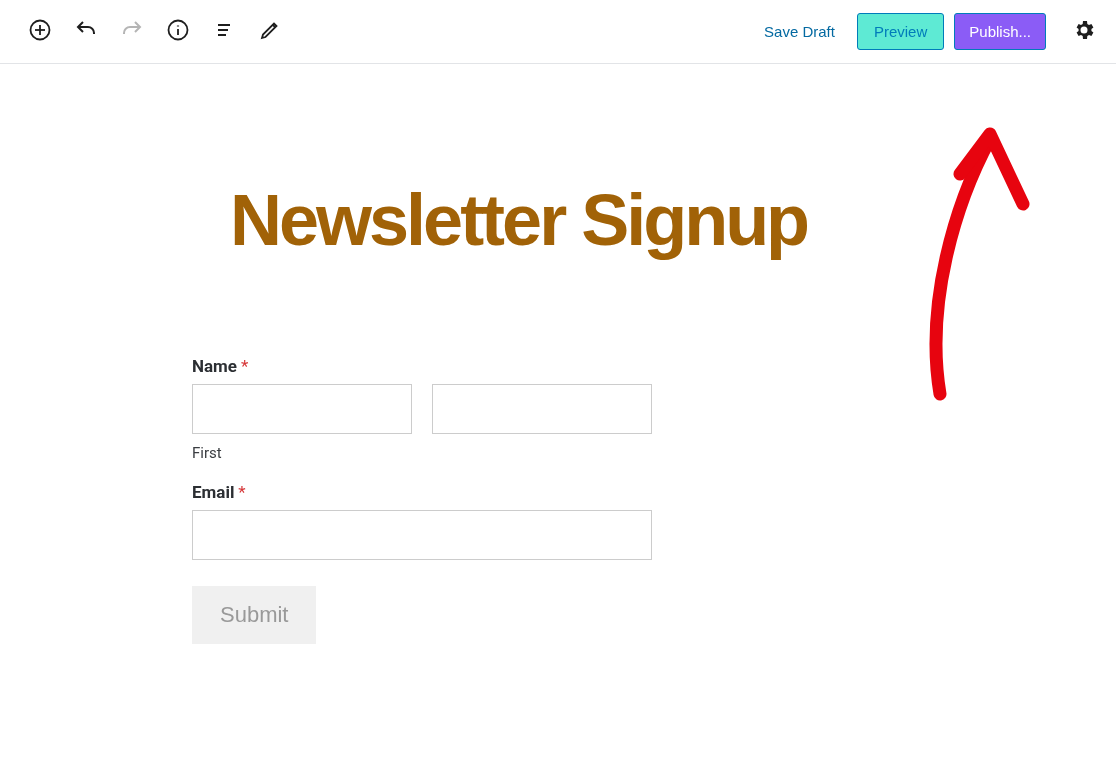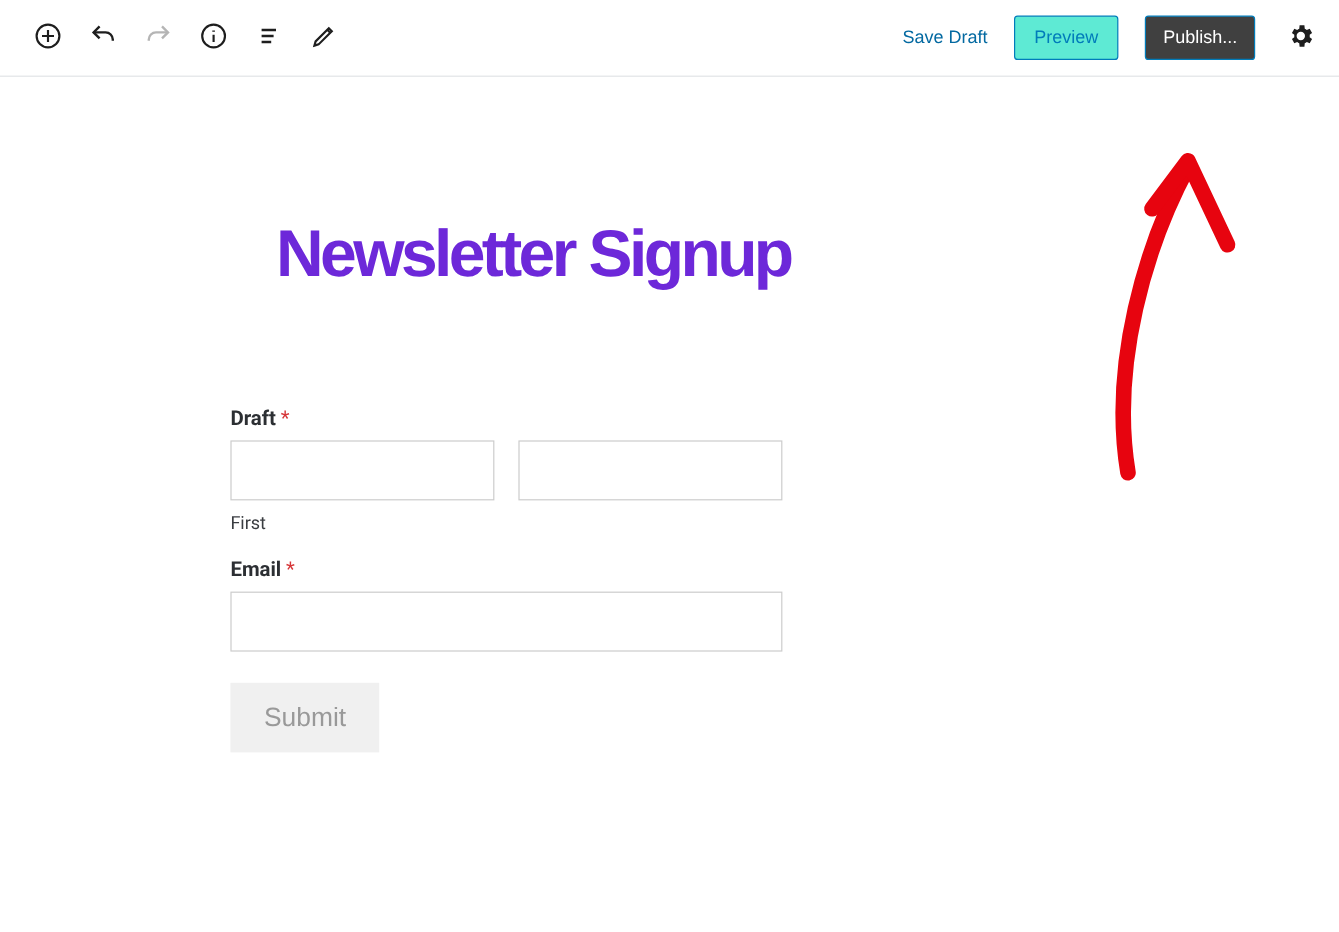--- a/index.html
+++ b/index.html
@@ -31,34 +31,34 @@
     .icon-btn svg { width: 24px; height: 24px; }
     .save-draft {
       background: none; border: none; color: #0369a1;
       font-size: 15px; cursor: pointer; padding: 0 12px;
     }
     .preview-btn {
       background: #5eead4; border: 1.5px solid #007cba; color: #007cba;
       font-size: 15px; padding: 9px 16px; border-radius: 3px; cursor: pointer;
     }
     .publish-btn {
-      background: #404040; border: 1.5px solid #007cba; color: #fff;
-      font-size: 15px; padding: 9px 14px; border-radius: 3px; cursor: pointer; margin-left: 12px;
+      background: #8b5cf6; border: 1.5px solid #007cba; color: #fff;
+      font-size: 15px; padding: 9px 14px; border-radius: 3px; cursor: pointer;
     }
     .settings-icon { margin-left: 8px; }
     .canvas {
       position: relative;
       padding: 120px 0 0 0;
     }
     .page-title {
       font-family: "Helvetica Neue", Helvetica, Arial, sans-serif;
       font-weight: 900;
-      font-size: 55px;
+      font-size: 72px;
       letter-spacing: -3px;
-      color: #6d28d9;
+      color: #a16207;
       margin-left: 230px;
       line-height: 1;
     }
     .form-block {
       margin-left: 192px;
       margin-top: 100px;
       width: 460px;
     }
     .field-label {
       font-weight: 700;
@@ -181,21 +181,21 @@
       </span>
     </button>
   </div>
 </div>
 
 <div class="canvas">
   <h1 class="page-title">Newsletter Signup</h1>
 
   <div class="form-block">
     <div>
-      <span class="field-label">Draft</span>
+      <span class="field-label">Name</span>
       <span class="req">*</span>
       <div class="name-row">
         <div class="name-col">
           <input class="text-input" type="text" style="">
           <div class="sub-label">First</div>
         </div>
         <div class="name-col">
           <input class="text-input" type="text" style="">
         </div>
       </div>

